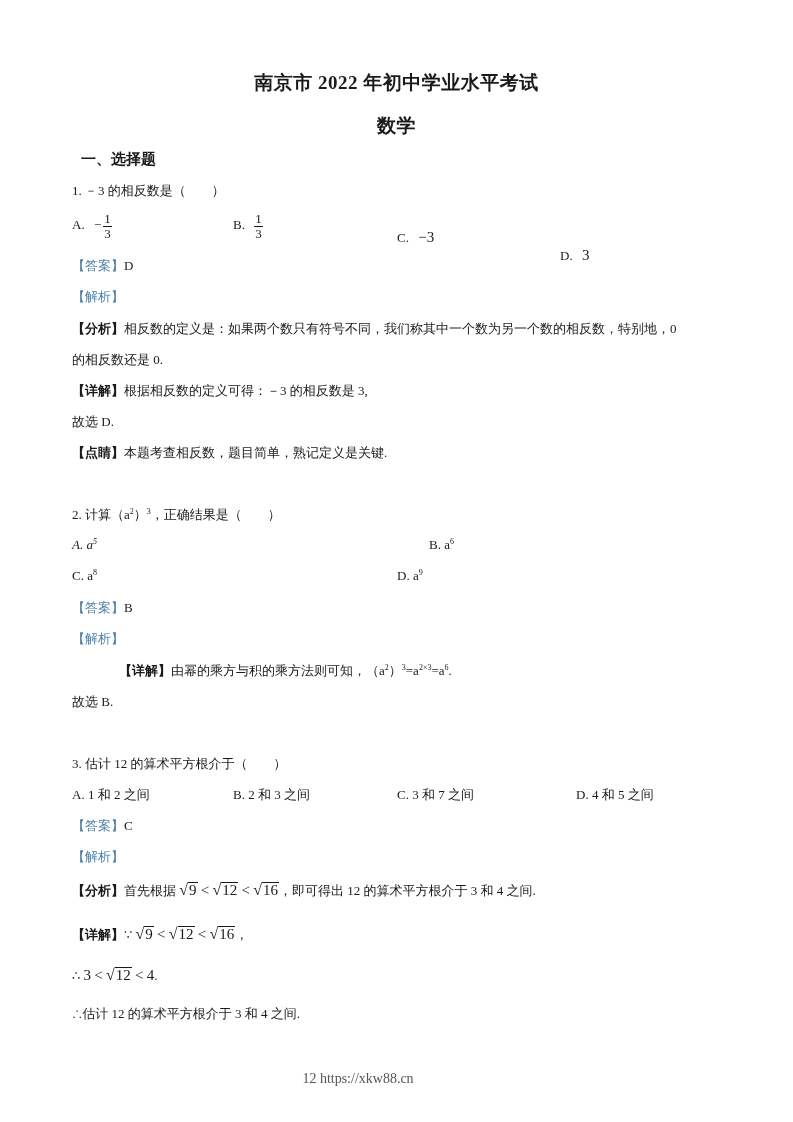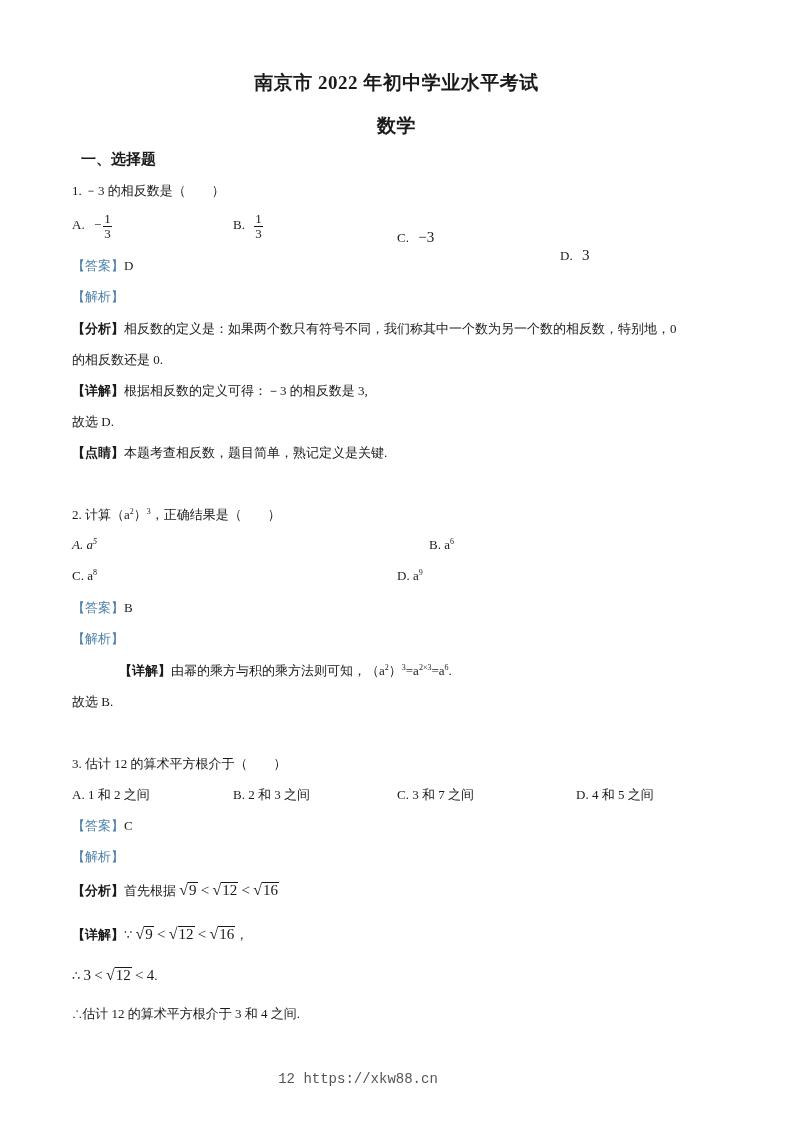--- a/index.html
+++ b/index.html
@@ -31,21 +31,21 @@
       vertical-align: middle; font-size: 13px; line-height: 14px;
       margin-left: 2px;
     }
     .frac .num { border-bottom: 1px solid #1a1a1a; padding: 0 1px; }
     .sqrt { display: inline-flex; align-items: flex-end; }
     .sqrt .rad { font-size: 16px; line-height: 16px; }
     .sqrt .under { border-top: 1px solid #1a1a1a; padding: 0 1px; line-height: 15px; font-size: 15px; }
     .math { font-size: 15px; }
     .footer {
       left: 0; width: 716px; text-align: center;
-      font-family: Liberation Mono, monospace;
+      font-family: Liberation Serif, serif;
       font-size: 14px; color: #555555;
     }
   </style>
 </head>
 <body>
 
 <div class="abs title" style="top:70px;">南京市 2022 年初中学业水平考试</div>
 <div class="abs title" style="top:113px;">数学</div>
 <div class="abs section" style="left:72px; top:150px;margin-left:9px;">一、选择题</div>
 
@@ -132,21 +132,21 @@
     </span>
   <span class="math">&lt;</span>
   <span class="sqrt math">
       <span class="rad">√</span>
       <span class="under">12</span>
     </span>
   <span class="math">&lt;</span>
   <span class="sqrt math">
       <span class="rad">√</span>
       <span class="under">16</span>
-    </span>
+    </span><span>，即可得出 12 的算术平方根介于 3 和 4 之间.</span>
 </div>
 
 <div class="abs line" style="top:926px;">
   <span class="tag-bold">【详解】</span><span>∵</span>
   <span class="sqrt math">
       <span class="rad">√</span>
       <span class="under">9</span>
     </span>
   <span class="math">&lt;</span>
   <span class="sqrt math">

